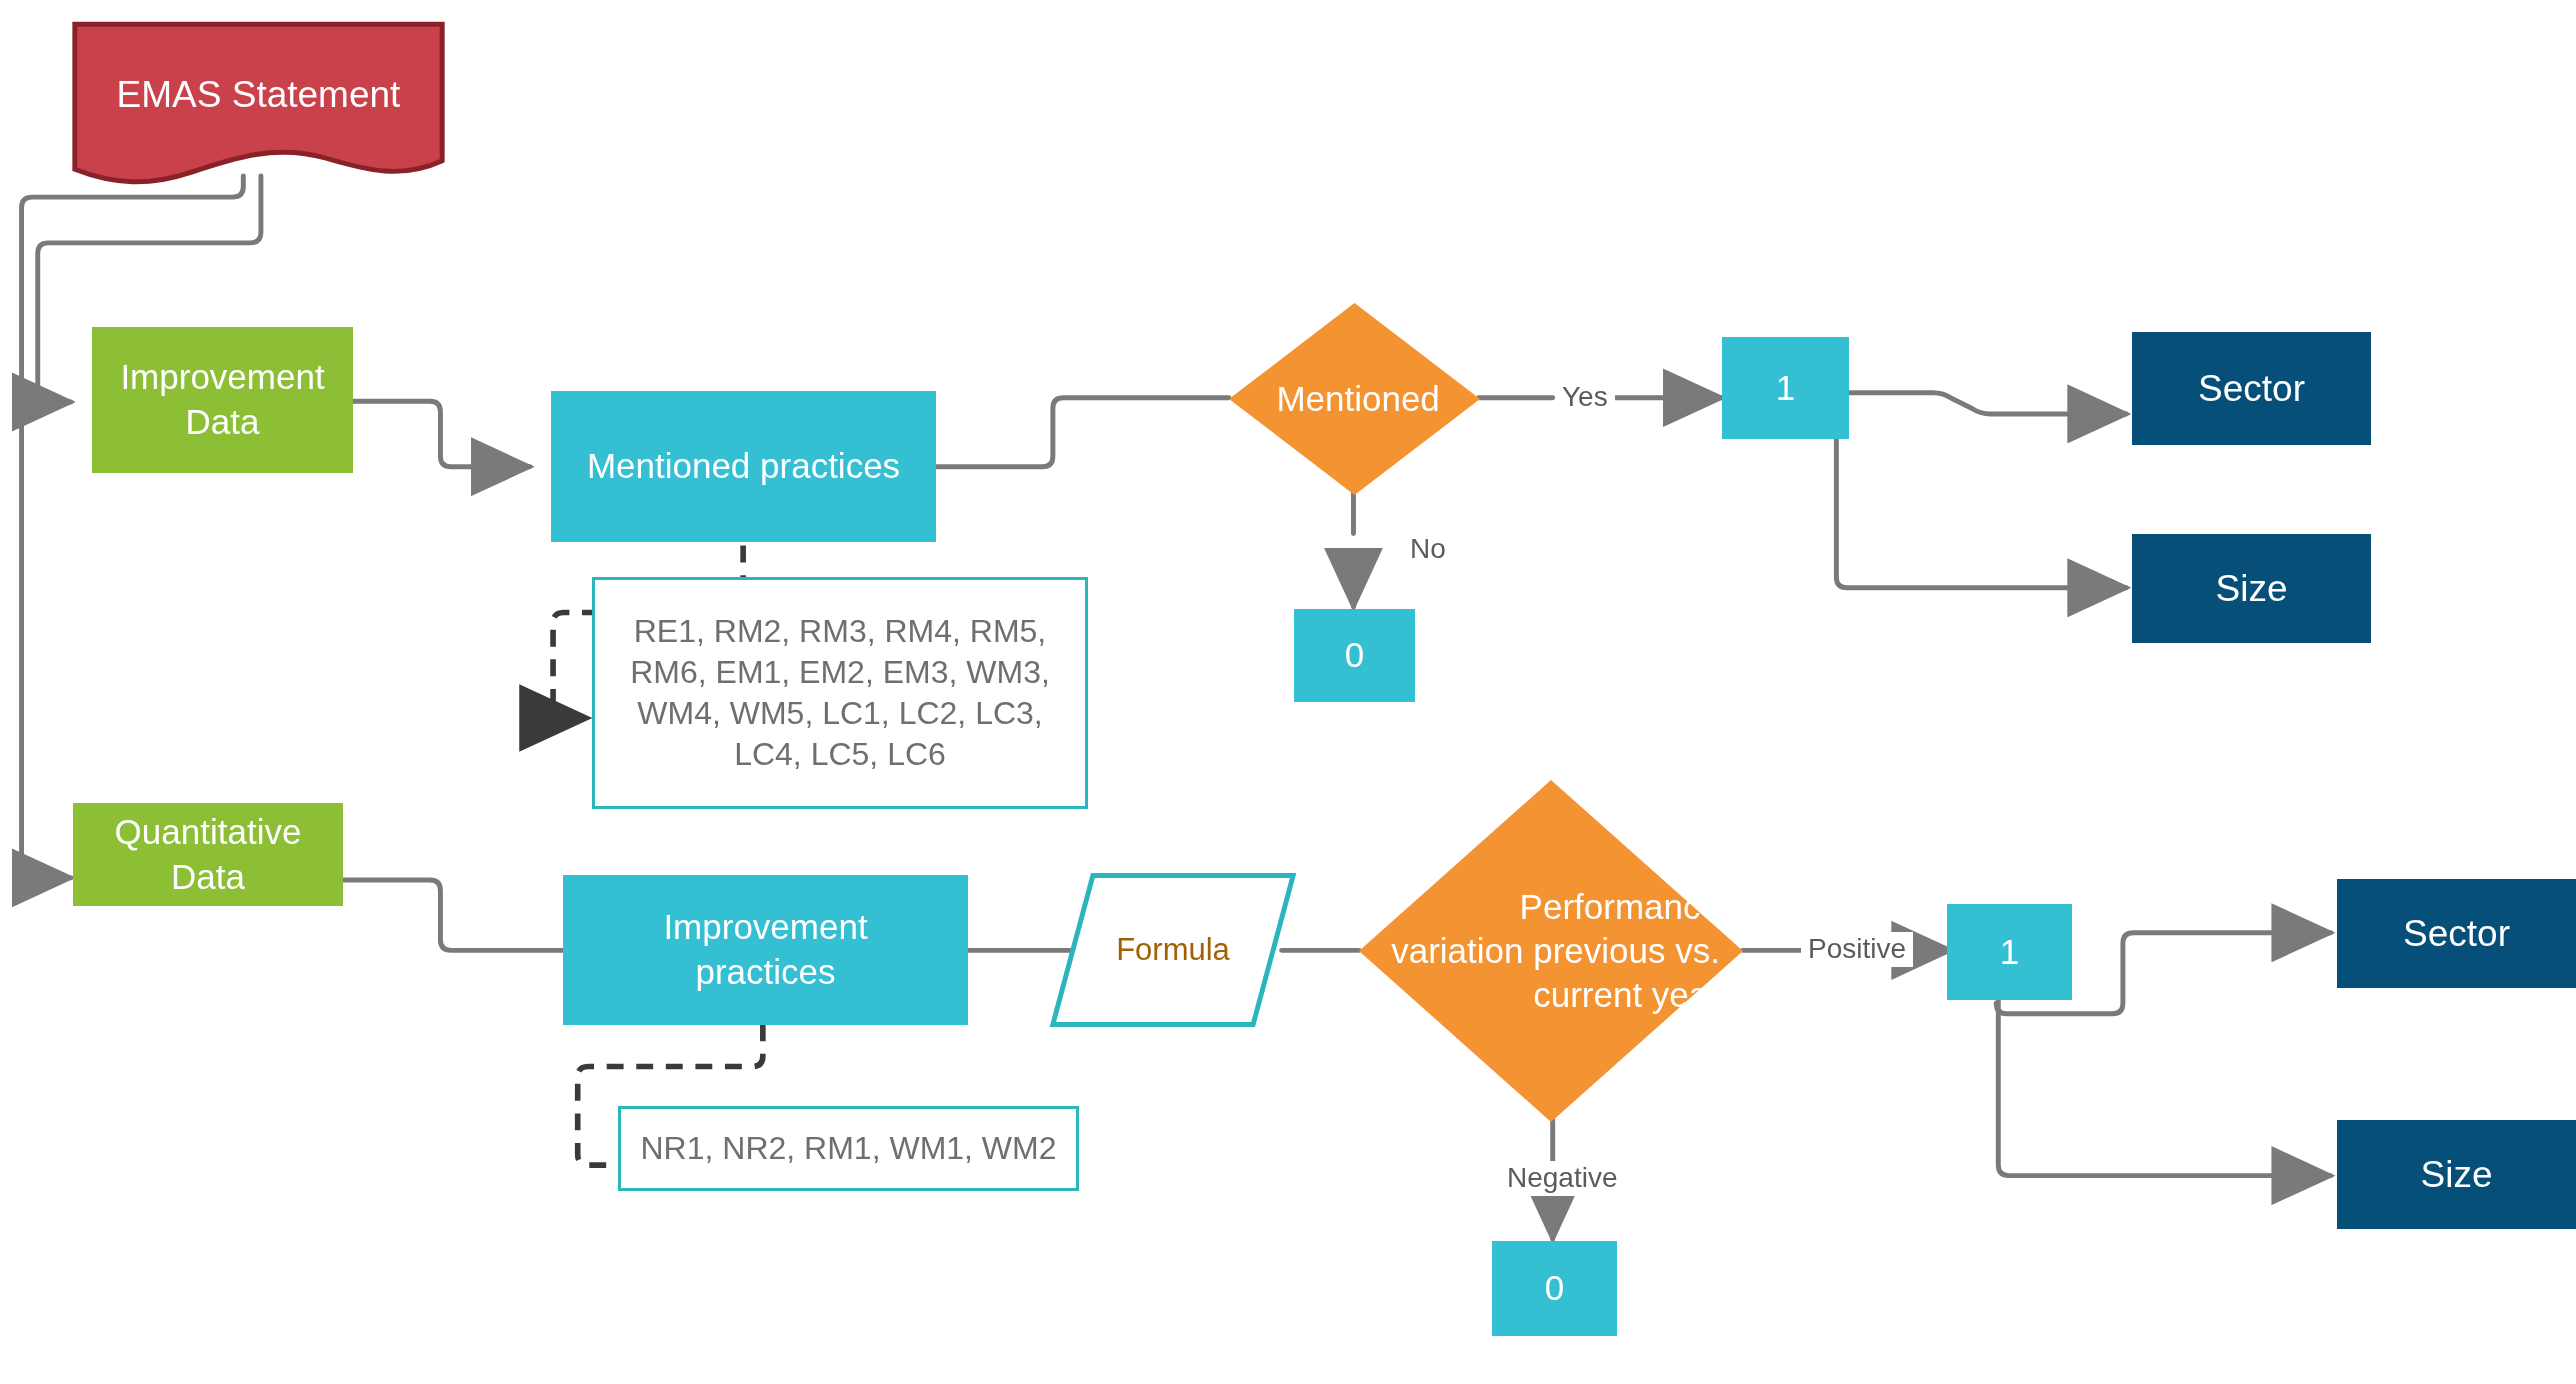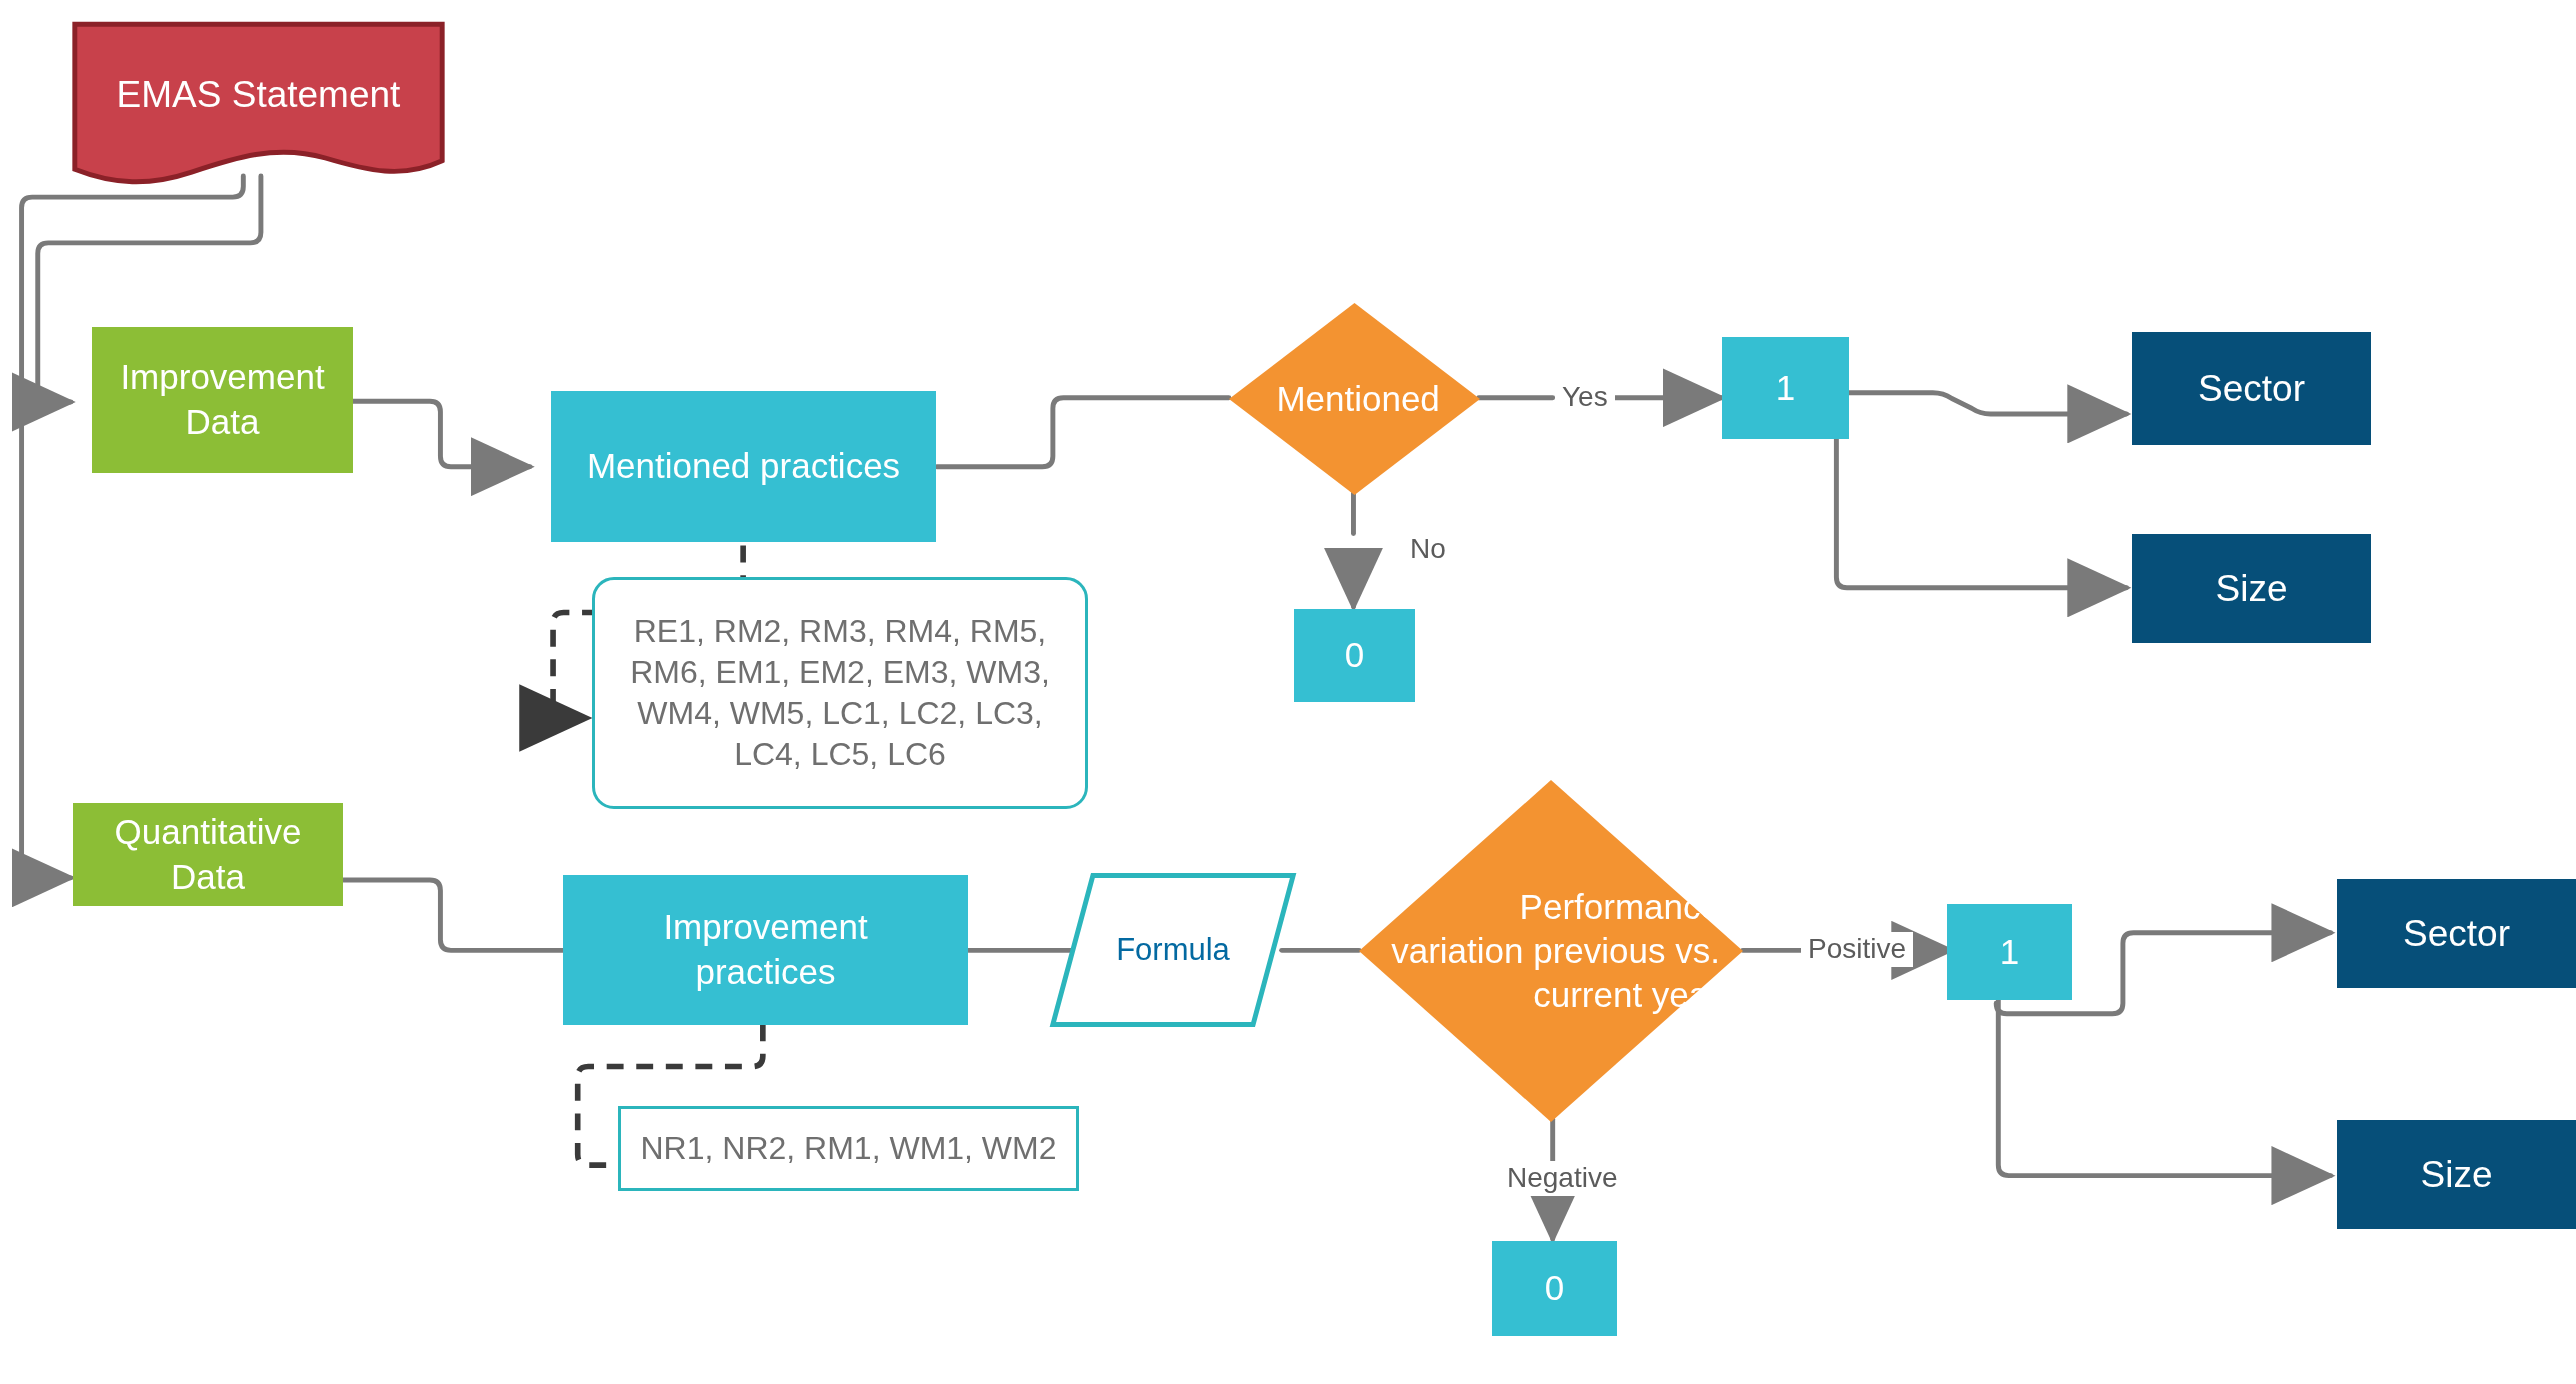--- a/index.html
+++ b/index.html
@@ -96,21 +96,21 @@
   .para-wrap {
     position: absolute;
     z-index: 3;
   }
   .para-text {
     position: absolute;
     left: 0; right: 0;
     top: 50%;
     transform: translateY(-50%);
     text-align: center;
-    color: #0369a1;
+    color: #a16207;
     font-size: 31px;
     z-index: 4;
   }
   .edge-label {
     position: absolute;
     color: #5B5B5B;
     font-size: 28px;
     background: #ffffff;
     padding: 1.4px 7px;
     white-space: nowrap;
@@ -194,21 +194,21 @@
 
   <div class="node rect-teal" style="left:551px; top:391px; width:385px; height:151px;">
     <span>Mentioned practices</span>
   </div>
 
   <div class="node rect-teal" style="left:563px; top:875px; width:405px; height:150px; flex-direction:column;">
     <span>Improvement</span>
     <span>practices</span>
   </div>
 
-  <div class="node listbox" style="left:592px; top:577px; width:496px; height:232px; flex-direction:column;border-radius:22px;">
+  <div class="node listbox" style="left:592px; top:577px; width:496px; height:232px; flex-direction:column;">
     <span>RE1,  RM2, RM3, RM4, RM5,</span>
     <span>RM6, EM1, EM2, EM3, WM3,</span>
     <span>WM4, WM5, LC1, LC2, LC3,</span>
     <span>LC4, LC5, LC6</span>
   </div>
 
   <div class="node listbox" style="left:618px; top:1106px; width:461px; height:85px;align-items:center;">
     <span>NR1, NR2, RM1, WM1, WM2</span>
   </div>
 

